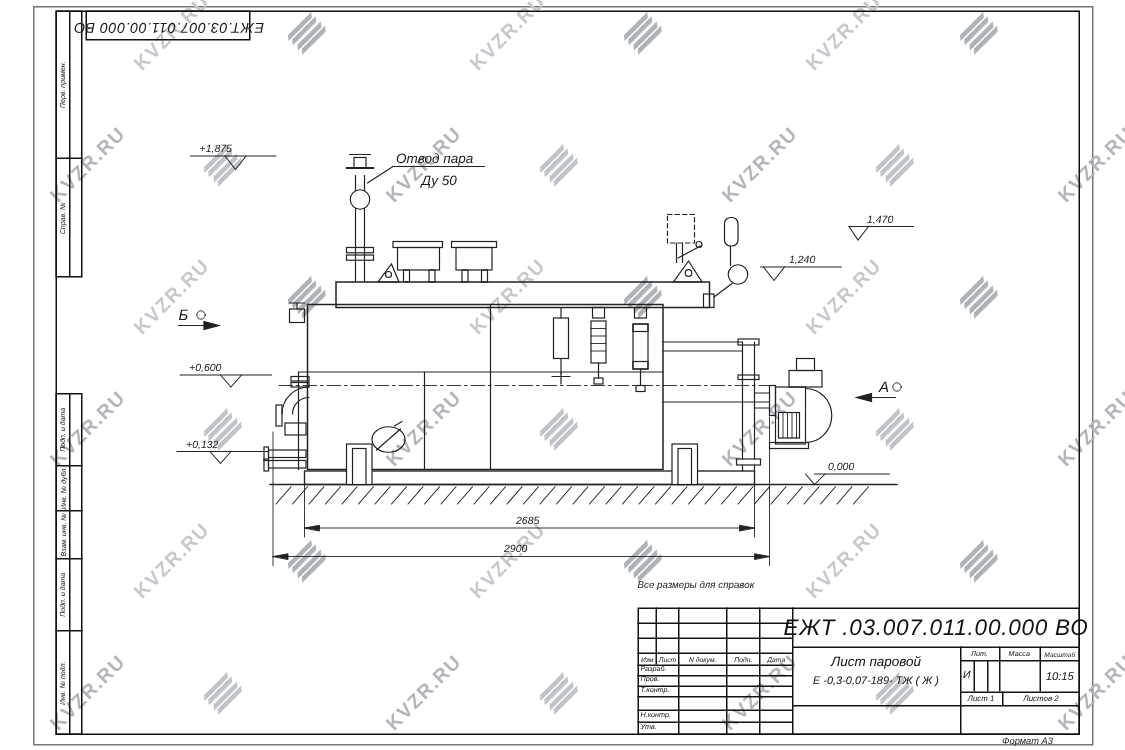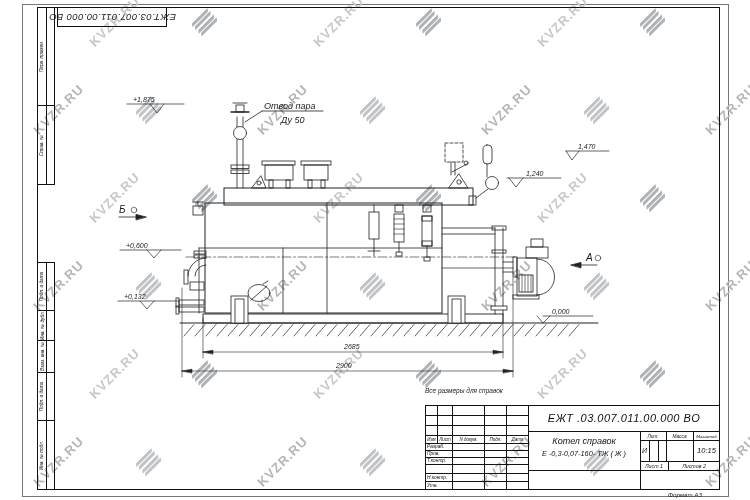--- a/index.html
+++ b/index.html
@@ -493,23 +493,23 @@
   <div class="abs ln" style="left:425px;top:450px;width:103px;height:1px;"></div>
   <div class="abs ln" style="left:425px;top:457px;width:103px;height:1px;"></div>
   <div class="abs ln" style="left:425px;top:464px;width:103px;height:1px;"></div>
   <div class="abs ln" style="left:425px;top:473px;width:103px;height:1px;"></div>
   <div class="abs ln" style="left:425px;top:481px;width:103px;height:1px;"></div>
   <div class="abs ln" style="left:528px;top:431px;width:192px;height:1px;"></div>
   <div class="abs ln" style="left:640px;top:440px;width:80px;height:1px;"></div>
   <div class="abs ln" style="left:640px;top:461px;width:80px;height:1px;"></div>
   <div class="abs ln" style="left:528px;top:470px;width:192px;height:1px;"></div>
 
-  <div class="abs tb-text" style="left:528px;top:405px;width:192px;height:26px;font-size:11px;letter-spacing:.5px;">ЕЖТ .03.007.011.00.000  ВО</div>
-  <div class="abs tb-text" style="left:528px;top:434px;width:112px;height:13px;font-size:9px;">Котел справок</div>
-  <div class="abs tb-text" style="left:528px;top:448px;width:112px;height:11px;font-size:7.3px;">Е -0,3-0,07-160- ТЖ ( Ж )</div>
+  <div class="abs tb-text" style="left:528px;top:405px;width:192px;height:26px;font-size:15px;letter-spacing:.5px;">ЕЖТ .03.007.011.00.000  ВО</div>
+  <div class="abs tb-text" style="left:528px;top:434px;width:112px;height:13px;font-size:9px;">Лист паровой</div>
+  <div class="abs tb-text" style="left:528px;top:448px;width:112px;height:11px;font-size:7.3px;">Е -0,3-0,07-189- ТЖ ( Ж )</div>
   <div class="abs tb-text" style="left:426px;top:436px;width:11px;height:7px;font-size:4.5px;">Изм</div>
   <div class="abs tb-text" style="left:438px;top:436px;width:14px;height:7px;font-size:4.5px;">Лист</div>
   <div class="abs tb-text" style="left:453px;top:436px;width:31px;height:7px;font-size:4.5px;">N докум.</div>
   <div class="abs tb-text" style="left:485px;top:436px;width:21px;height:7px;font-size:4.5px;">Подп.</div>
   <div class="abs tb-text" style="left:507px;top:436px;width:21px;height:7px;font-size:4.5px;">Дата</div>
   <div class="abs tb-text left-al" style="left:427px;top:443px;width:25px;height:7px;font-size:4.8px;">Разраб.</div>
   <div class="abs tb-text left-al" style="left:427px;top:450px;width:25px;height:7px;font-size:4.8px;">Пров.</div>
   <div class="abs tb-text left-al" style="left:427px;top:457px;width:25px;height:7px;font-size:4.8px;">Т.контр.</div>
   <div class="abs tb-text left-al" style="left:427px;top:473px;width:25px;height:8px;font-size:4.8px;">Н.контр.</div>
   <div class="abs tb-text left-al" style="left:427px;top:481px;width:25px;height:8px;font-size:4.8px;">Утв.</div>

